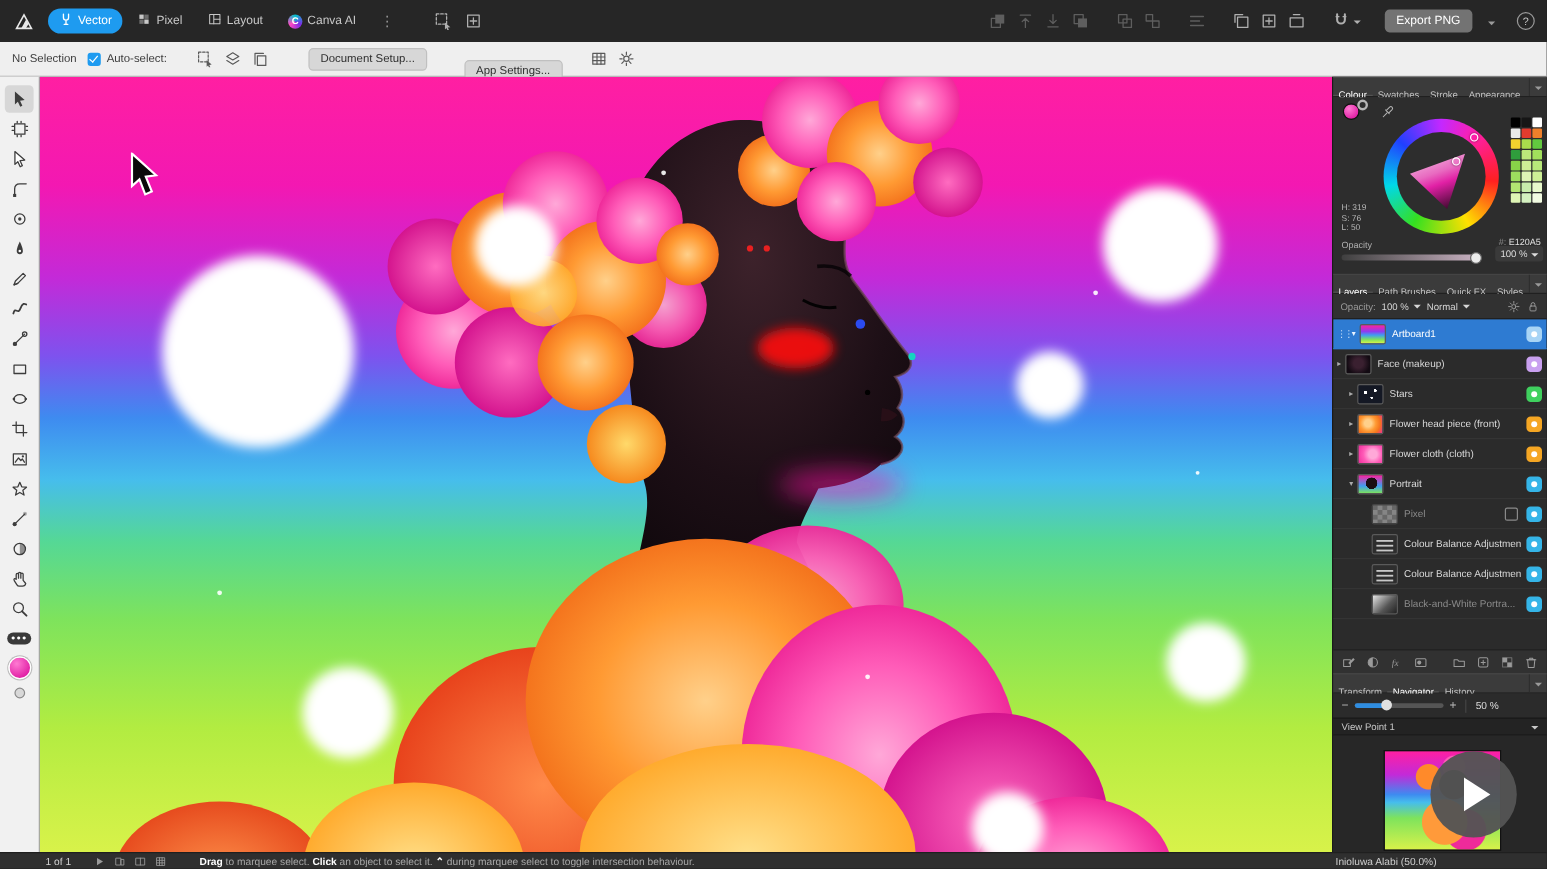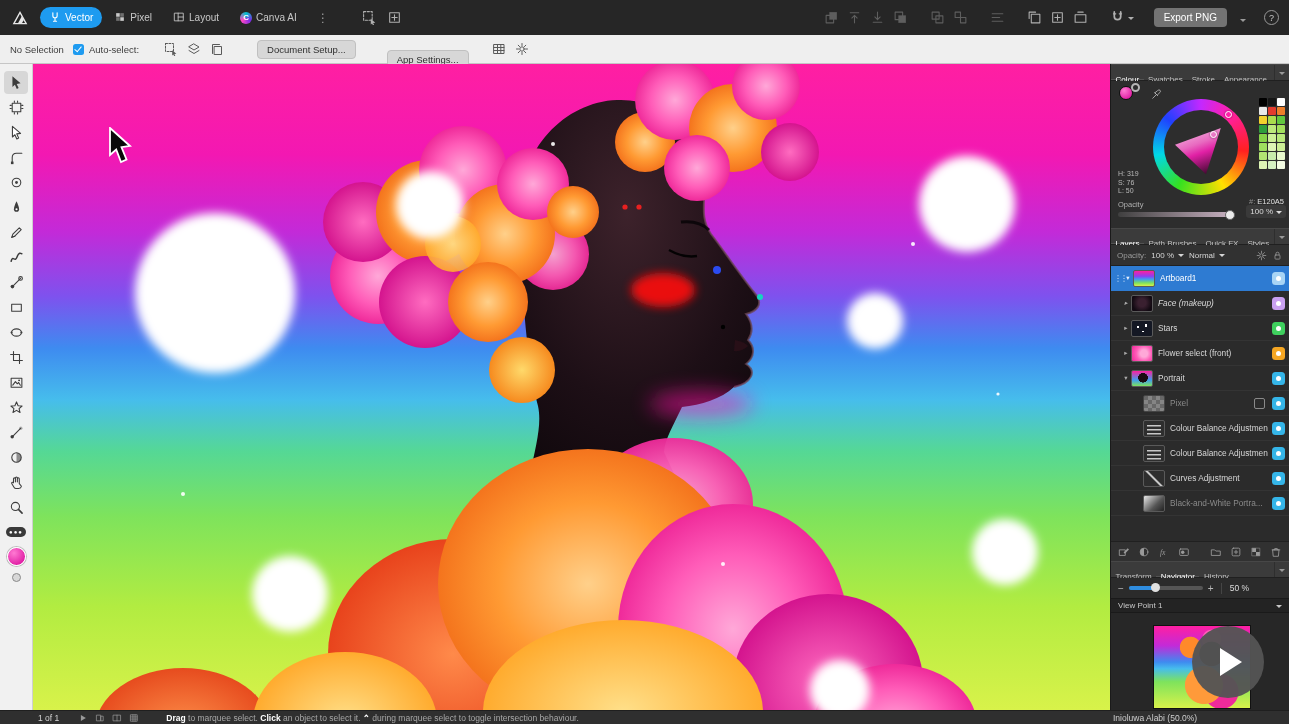--- a/index.html
+++ b/index.html
@@ -661,36 +661,42 @@
           </span>
       </div>
       <div id="layer-list">
           <div class="layer-row selected" style="padding-left: 3px;">
             <span class="grip">⋮⋮</span>
             <span class="exp">▾</span>
             <span class="thumb thumb-rainbow"></span>
             <span class="lname">Artboard1</span>
             <span class="vis" style="background:#a8d4f5"></span>
           </div>
-          <div class="layer-row" style="padding-left: 10px; font-style: italic;">
+          <div class="layer-row" style="">
             <span class="exp">▸</span>
             <span class="thumb thumb-dark"></span>
             <span class="lname">Face (makeup)</span>
             <span class="vis" style="background:#c9a0f0"></span>
           </div>
           <div class="layer-row" style="padding-left: 10px;">
             <span class="exp">▸</span>
             <span class="thumb thumb-stars"></span>
             <span class="lname">Stars</span>
             <span class="vis" style="background:#3fd05e"></span>
           </div>
           <div class="layer-row" style="padding-left: 10px;">
             <span class="exp">▸</span>
+            <span class="thumb thumb-flower"></span>
+            <span class="lname">Flower head piece (front)</span>
+            <span class="vis" style="background:#f5a623"></span>
+          </div>
+          <div class="layer-row" style="padding-left: 10px;">
+            <span class="exp">▸</span>
             <span class="thumb thumb-flower2"></span>
-            <span class="lname">Flower select (front)</span>
+            <span class="lname">Flower cloth (cloth)</span>
             <span class="vis" style="background:#f5a623"></span>
           </div>
           <div class="layer-row" style="padding-left: 10px;">
             <span class="exp">▾</span>
             <span class="thumb thumb-portrait"></span>
             <span class="lname">Portrait</span>
             <span class="vis" style="background:#35b5e8"></span>
           </div>
           <div class="layer-row" style="padding-left: 22px;">
             <span class="exp"></span>
@@ -702,26 +708,20 @@
           <div class="layer-row" style="padding-left: 22px;">
             <span class="exp"></span>
             <span class="thumb thumb-sliders"></span>
             <span class="lname">Colour Balance Adjustmen</span>
             <span class="vis" style="background:#35b5e8"></span>
           </div>
           <div class="layer-row" style="padding-left: 22px;">
             <span class="exp"></span>
             <span class="thumb thumb-sliders"></span>
             <span class="lname">Colour Balance Adjustmen</span>
-            <span class="vis" style="background:#35b5e8"></span>
-          </div>
-          <div class="layer-row" style="padding-left: 22px;">
-            <span class="exp"></span>
-            <span class="thumb thumb-curves"></span>
-            <span class="lname">Curves Adjustment</span>
             <span class="vis" style="background:#35b5e8"></span>
           </div>
           <div class="layer-row" style="padding-left: 22px;">
             <span class="exp"></span>
             <span class="thumb thumb-bw"></span>
             <span class="lname dimmed">Black-and-White Portra...</span>
             <span class="vis" style="background:#35b5e8"></span>
           </div>
         </div>
       <div id="lbar">

